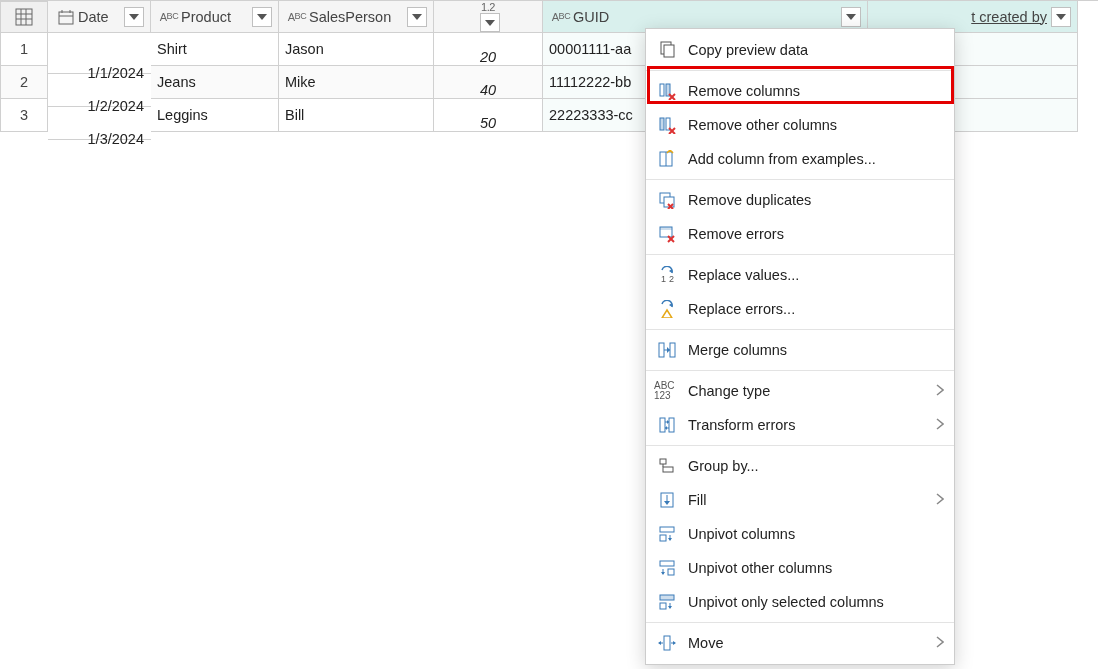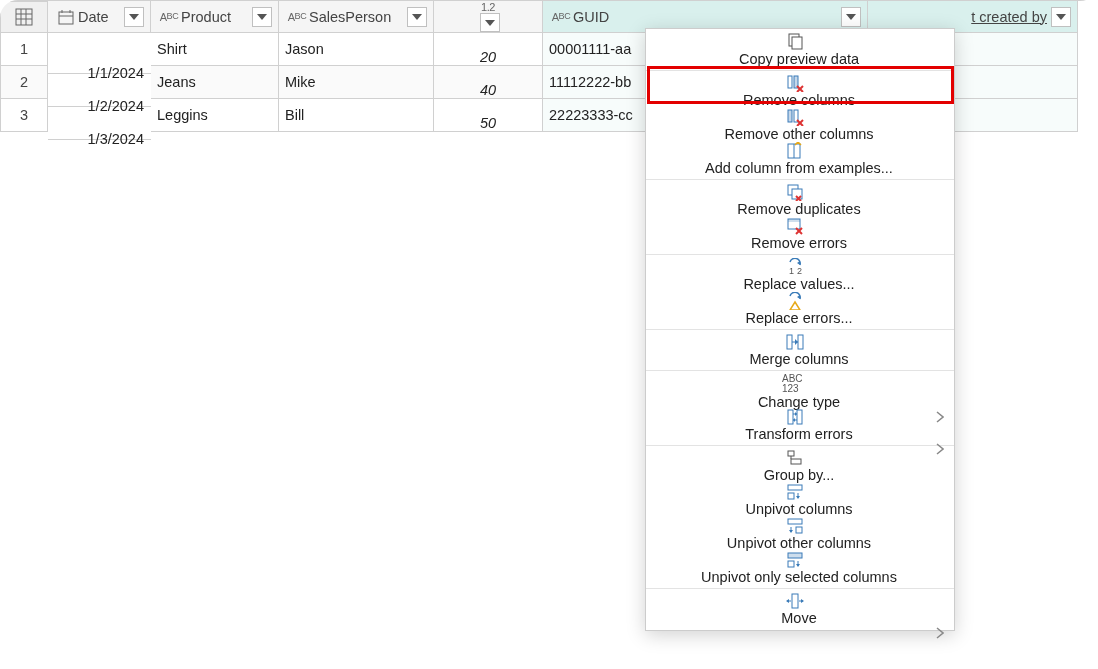--- a/index.html
+++ b/index.html
@@ -1,17 +1,17 @@
 <!DOCTYPE html>
 <html><head>
 <meta charset="utf-8">
 <style>
   * { box-sizing: border-box; }
   html, body { margin: 0; padding: 0; font-family: "Segoe UI", Arial, sans-serif; font-size: 14.5px; color: #222; background: #fff; }
-  .canvas { width: 1098px; height: 669px; position: relative; overflow: hidden; background: #fff; border-radius: 18px; }
+  .canvas { width: 1098px; height: 669px; position: relative; overflow: hidden; background: #fff; }
 
   
   .table-area { display: flex; flex-direction: column; }
   .header-row, .data-row { display: flex; height: 33px; }
   .cell, .h-cell { border-right: 1px solid #d0d0d0; border-bottom: 1px solid #d0d0d0; display: flex; align-items: center; padding: 0 6px; background: #fff; }
   .h-cell { background: #f5f5f5; color: #444; position: relative; }
   .h-cell.selected { background: #d9f0ed; }
   .cell.selected { background: #f7fcfb; }
   .rownum-h { width: 48px; justify-content: center; background: #f0f0f0; border-top: 1px solid #d0d0d0; border-left: 1px solid #d0d0d0;}
   .rownum { width: 48px; justify-content: center; background: #f7f7f7; color: #444; border-left:1px solid #d0d0d0;}
@@ -29,21 +29,21 @@
   .dd-btn { width: 20px; height: 20px; border: 1px solid #c0c0c0; background: #fff; display: flex; align-items: center; justify-content: center; cursor: pointer; margin-left:4px;}
   .dd-btn svg { display:block;}
   .table-icon svg{display:block;}
   .header-row{border-top:1px solid #d0d0d0;}
   .data-row.even .cell{background:#fff;}
   .data-row.odd .cell{background:#fafafa;}
   .data-row.even .cell.selected, .data-row.odd .cell.selected { background: #f7fcfb; }
 
   
   .ctx-menu { position: absolute; left: 645px; top: 28px; width: 310px; background: #fff; border: 1px solid #ccc; box-shadow: 0 4px 18px rgba(0,0,0,.18); padding: 4px 0; }
-  .ctx-item { display: flex; align-items: center; height: 34px; padding: 0 10px 0 8px; cursor: pointer; white-space: nowrap; flex-direction: column; }
+  .ctx-item { display: flex; align-items: center; height: 34px; padding: 0 10px 0 8px; cursor: pointer; white-space: nowrap; }
   .ctx-icon { width: 26px; display:flex; justify-content:center; margin-right: 8px; color:#3a7bb8;}
   .ctx-arrow { margin-left: auto; color: #888; }
   .ctx-sep { height: 1px; background: #e3e3e3; margin: 3px 0; }
   .highlight-box { position: absolute; border: 3px solid #e30000; pointer-events: none; }
 </style>
 </head>
 <body>
 
 <div class="canvas">
 
@@ -293,20 +293,33 @@
             <rect x="2" y="2" width="6" height="5" fill="none" stroke="#555"></rect>
             <rect x="5" y="10" width="10" height="5" fill="none" stroke="#555"></rect>
             <line x1="5" y1="7" x2="5" y2="10" stroke="#555"></line>
           </svg>
         </span>
       <span>Group by...</span>
     </div>
     <div class="ctx-item">
       <span class="ctx-icon">
           <svg width="18" height="18" viewBox="0 0 18 18">
+            <rect x="3" y="2" width="12" height="14" fill="none" stroke="#3a7bb8"></rect>
+            <line x1="9" y1="4" x2="9" y2="12" stroke="#3a7bb8"></line>
+            <polygon points="9,14 6,10 12,10" fill="#3a7bb8"></polygon>
+          </svg>
+        </span>
+      <span>Fill</span>
+      <span class="ctx-arrow"><svg width="8" height="12">
+            <polyline points="1,1 7,6 1,11" fill="none" stroke="#888" stroke-width="1.5"></polyline>
+          </svg></span>
+    </div>
+    <div class="ctx-item">
+      <span class="ctx-icon">
+          <svg width="18" height="18" viewBox="0 0 18 18">
             <rect x="2" y="2" width="14" height="5" fill="none" stroke="#3a7bb8"></rect>
             <rect x="2" y="10" width="6" height="6" fill="none" stroke="#3a7bb8"></rect>
             <line x1="12" y1="10" x2="12" y2="15" stroke="#3a7bb8"></line>
             <polygon points="12,16 10,13 14,13" fill="#3a7bb8"></polygon>
           </svg>
         </span>
       <span>Unpivot columns</span>
     </div>
     <div class="ctx-item">
       <span class="ctx-icon">

